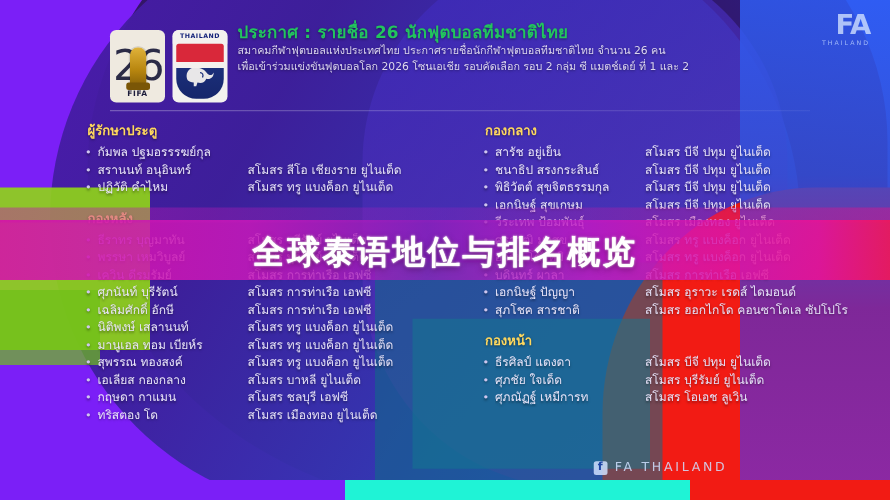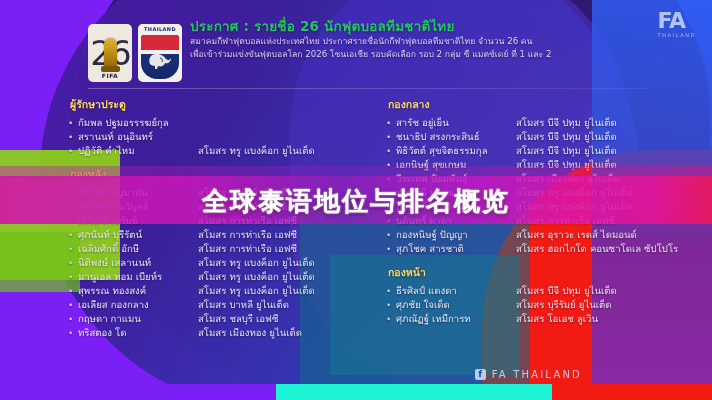--- a/index.html
+++ b/index.html
@@ -87,21 +87,21 @@
   .htext{position:absolute;left:190px;top:18px;width:500px;}
   .htitle{font-size:13.5px;font-weight:bold;color:#22c55e;letter-spacing:.2px;
     line-height:17px;white-space:nowrap;text-shadow:0 1px 2px rgba(0,0,0,.45);}
   .hsub{font-size:8.6px;color:#dcd6ef;line-height:12.5px;white-space:nowrap;
     text-shadow:0 1px 2px rgba(0,0,0,.4);}
 
   .hdr-rule{position:absolute;left:88px;top:88px;width:560px;height:1px;
     background:linear-gradient(90deg,rgba(255,255,255,.28),rgba(255,255,255,.06));}
 
   
-  .fa-logo{position:absolute;right:16px;top:10px;text-align:left;opacity:.8;}
+  .fa-logo{position:absolute;right:16px;top:10px;text-align:right;opacity:.8;}
   .fa-mark{font-size:22px;font-weight:bold;color:#cfe0ff;letter-spacing:-1px;line-height:22px;}
   .fa-sub{font-size:5px;color:#bcd2ff;letter-spacing:1.6px;}
 
   
   .cols{position:absolute;left:2px;top:96px;width:712px;height:272px;}
   .col{position:absolute;top:0;width:300px;}
   .col-left{left:66px;}
   .col-right{left:384px;}
 
   .sect-title{font-size:10.5px;font-weight:bold;color:#ffd85e;margin:0 0 3px 2px;
@@ -180,20 +180,21 @@
     <div class="col col-left" id="col-left">
         <div class="sect-title">ผู้รักษาประตู</div>
         <ul class="plist">
           <li class="prow">
             <span class="bullet">•</span>
             <span class="pname">กัมพล ปฐมอรรรฆย์กุล</span>
           </li>
           <li class="prow">
             <span class="bullet">•</span>
             <span class="pname">สรานนท์ อนุอินทร์</span>
+            <span class="pclub">สโมสร สีโอ เชียงราย ยูไนเต็ด</span>
           </li>
           <li class="prow">
             <span class="bullet">•</span>
             <span class="pname">ปฏิวัติ คำไหม</span>
             <span class="pclub">สโมสร ทรู แบงค็อก ยูไนเต็ด</span>
           </li>
         </ul>
         <div class="sect-gap"></div>
         <div class="sect-title">กองหลัง</div>
         <ul class="plist">
@@ -292,21 +293,21 @@
             <span class="pname">อารีฟ โต๊ะหมิ</span>
             <span class="pclub">สโมสร ทรู แบงค็อก ยูไนเต็ด</span>
           </li>
           <li class="prow">
             <span class="bullet">•</span>
             <span class="pname">บดินทร์ ผาลา</span>
             <span class="pclub">สโมสร การท่าเรือ เอฟซี</span>
           </li>
           <li class="prow">
             <span class="bullet">•</span>
-            <span class="pname">กองหนิษฐ์ ปัญญา</span>
+            <span class="pname">เอกนิษฐ์ ปัญญา</span>
             <span class="pclub">สโมสร อุราวะ เรดส์ ไดมอนด์</span>
           </li>
           <li class="prow">
             <span class="bullet">•</span>
             <span class="pname">สุภโชค สารชาติ</span>
             <span class="pclub">สโมสร ฮอกไกโด คอนซาโดเล ซัปโปโร</span>
           </li>
         </ul>
         <div class="sect-gap"></div>
         <div class="sect-title">กองหน้า</div>

